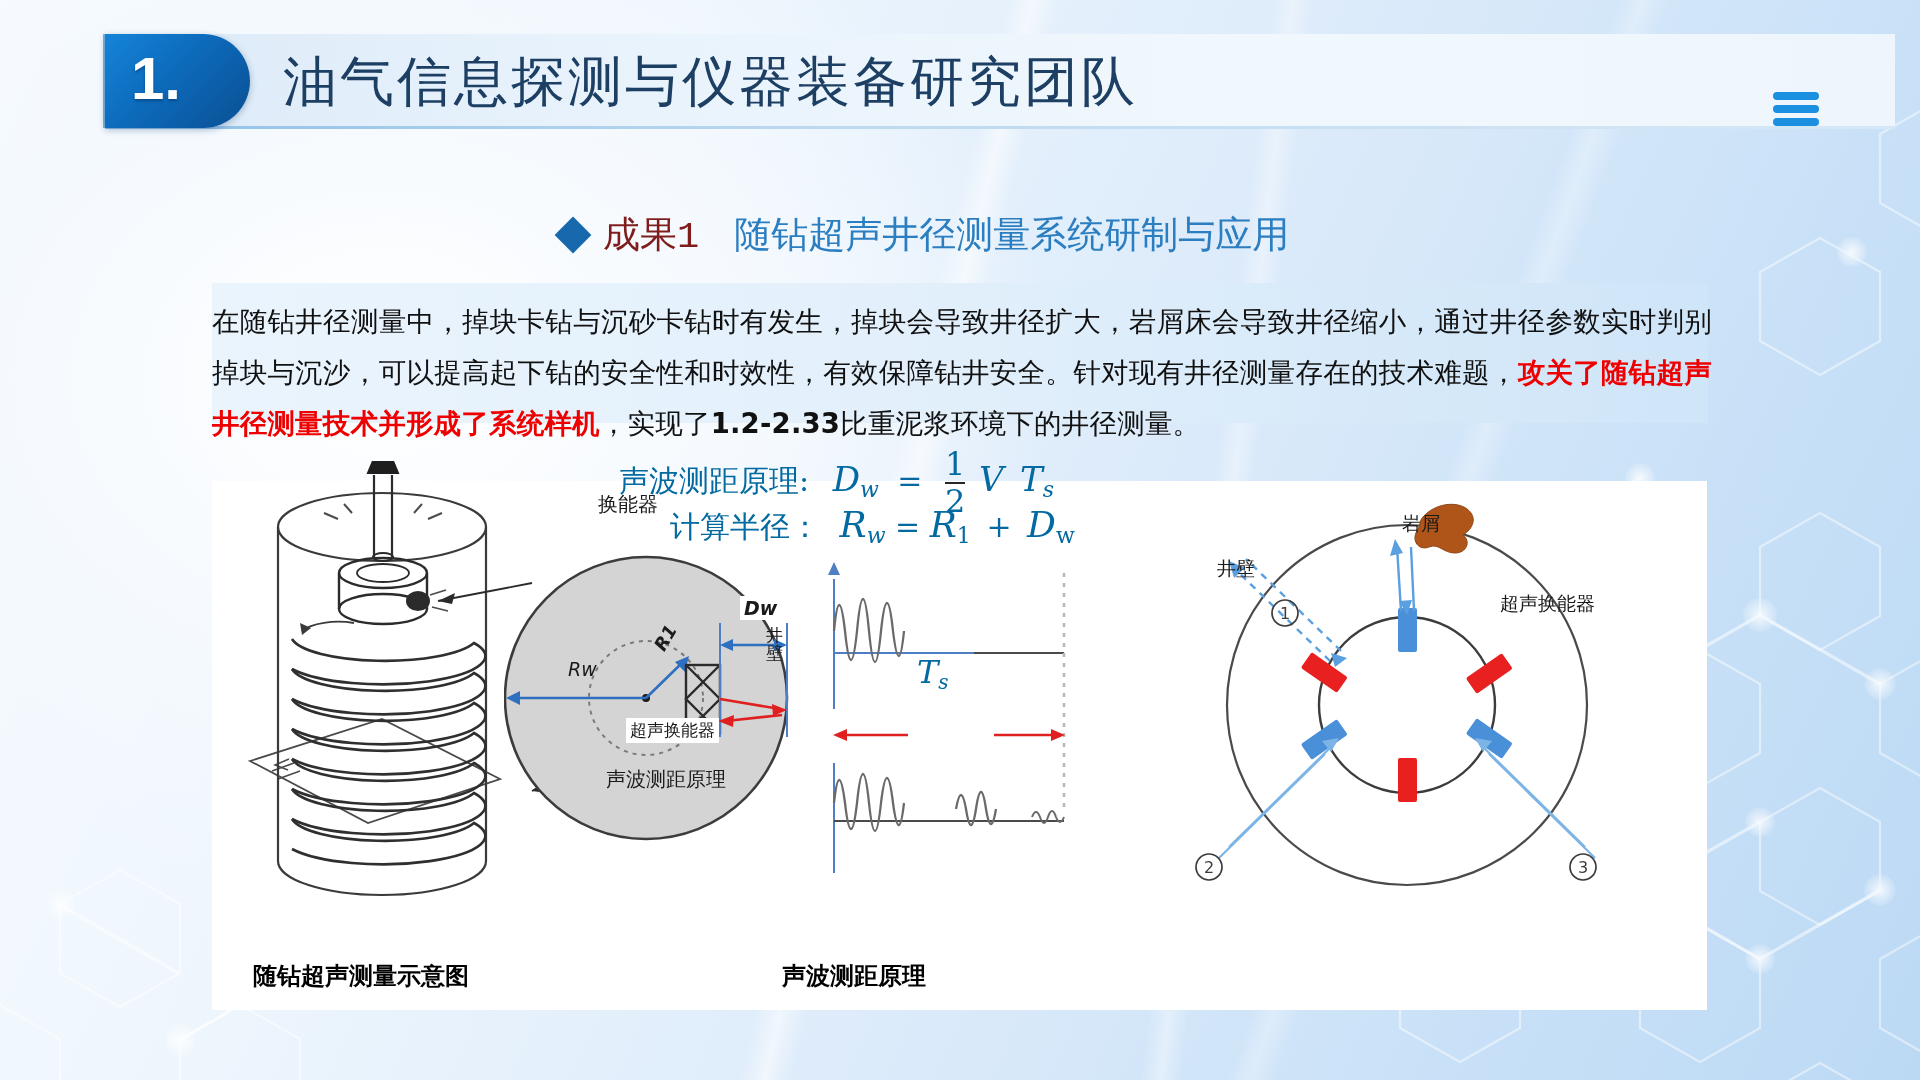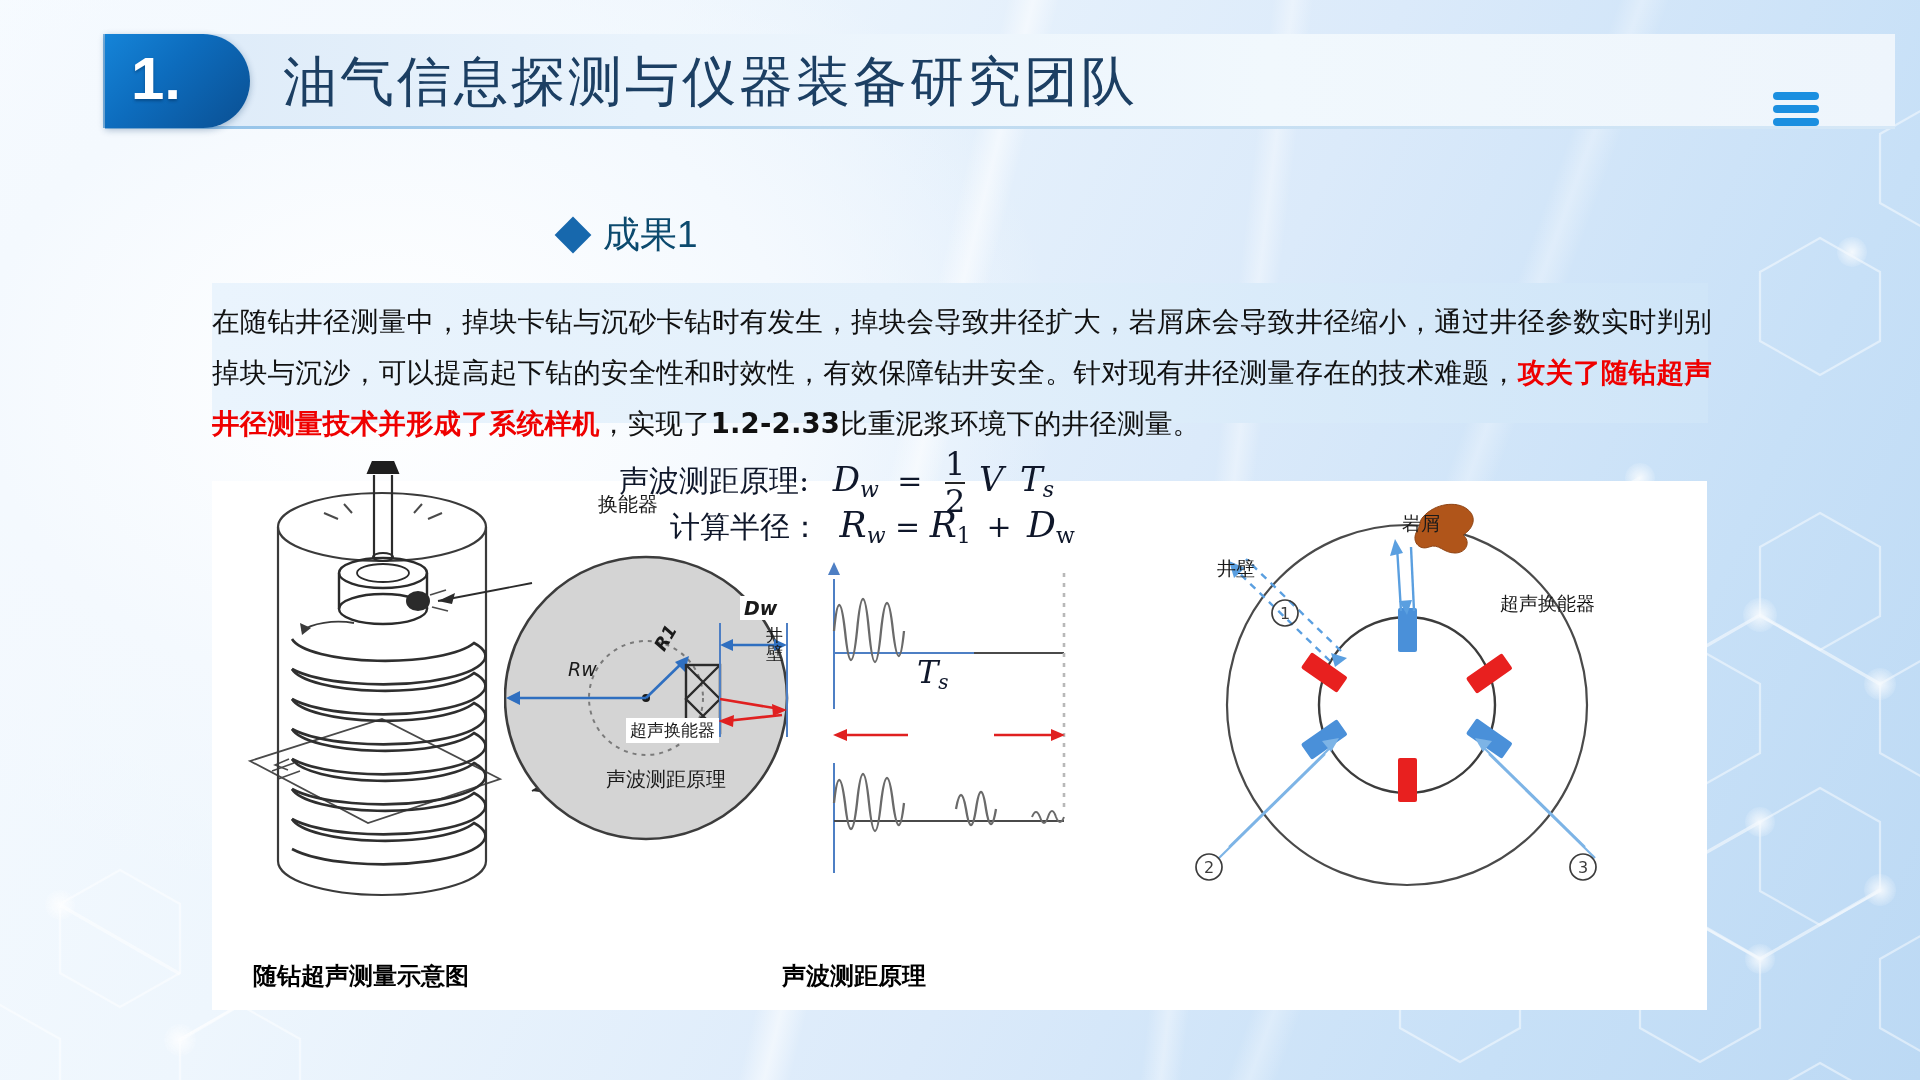--- a/index.html
+++ b/index.html
@@ -59,21 +59,21 @@
     display:flex;flex-direction:column;justify-content:space-between;
     cursor:pointer;
   }
   #menu-icon span{display:block;height:8px;border-radius:4px;background:#1b8fe0;}
   
   #subtitle-row{
     position:absolute;left:560px;top:210px;height:50px;
     display:flex;align-items:center;gap:17px;
   }
   #subtitle-diamond{width:26px;height:26px;background:#1768ad;transform:rotate(45deg);}
-  #subtitle-a{font-size:37px;color:#0c4a6e;font-family:Liberation Sans, sans-serif;}
+  #subtitle-a{font-size:37px;color:#7f1d1d;font-family:Liberation Mono, monospace;}
   #subtitle-b{font-size:37px;color:#2b7ec0;font-family:"DejaVu Serif","Liberation Serif",serif;margin-left:18px;}
   
   #text-panel{
     position:absolute;left:212px;top:283px;width:1496px;height:140px;
     background:linear-gradient(90deg,#eaf4fd 0%,#e3f0fb 45%,#cfe5f8 100%);
   }
   #body-text{
     position:absolute;left:212px;top:296px;width:1500px;
     font-size:27.5px;line-height:51px;color:#111;letter-spacing:.2px;
     font-family:"DejaVu Sans","Liberation Sans",sans-serif;
@@ -96,21 +96,21 @@
   .fig-label{
     position:absolute;font-size:20px;color:#1a1a1a;white-space:nowrap;
     font-family:Liberation Serif, serif;
   }
   .fig-label-sm{
     position:absolute;font-size:15px;color:#1a1a1a;white-space:nowrap;
     font-family:"DejaVu Sans","Liberation Sans",sans-serif;
   }
   .formula{
     position:absolute;font-family:"DejaVu Serif","Liberation Serif",serif;
-    color:#0f172a;white-space:nowrap;
+    color:#0369a1;white-space:nowrap;
   }
   .mi{font-style:italic;}
   .sub{font-size:.62em;vertical-align:-.28em;font-style:italic;}
   .subu{font-size:.62em;vertical-align:-.28em;}
   .frac{display:inline-block;vertical-align:middle;text-align:center;line-height:1.05;font-size:.78em;margin:0 4px;}
   .frac .den{border-top:2px solid #262626;display:block;padding-top:1px;}
 </style>
 </head>
 <body>
 
@@ -187,20 +187,21 @@
   <div id="menu-icon">
     <span></span>
     <span></span>
     <span></span>
   </div>
 </div>
 
 <div id="subtitle-row">
   <div id="subtitle-diamond"></div>
   <div id="subtitle-a">成果1</div>
+  <div id="subtitle-b">随钻超声井径测量系统研制与应用</div>
 </div>
 
 <div id="text-panel"></div>
 <div id="body-text"><span>在随钻井径测量中，掉块卡钻与沉砂卡钻时有发生，掉块会导致井径扩大，岩屑床会导致井径缩小，通过井径参数实时判别掉块与沉沙，可以提高起下钻的安全性和时效性，有效保障钻井安全。针对现有井径测量存在的技术难题，</span><span class="hl">攻关了随钻超声井径测量技术并形成了系统样机</span><span>，实现了</span><span class="num">1.2-2.33</span><span>比重泥浆环境下的井径测量。</span></div>
 
 <div id="figure-box">
 
   <div class="formula" style="left:407px;top:-33px;font-size:30px;">
     <span>声波测距原理:</span>
     <span class="mi" style="font-size:34px;margin-left:14px;">D</span><span class="sub" style="font-size:22px;">w</span>

